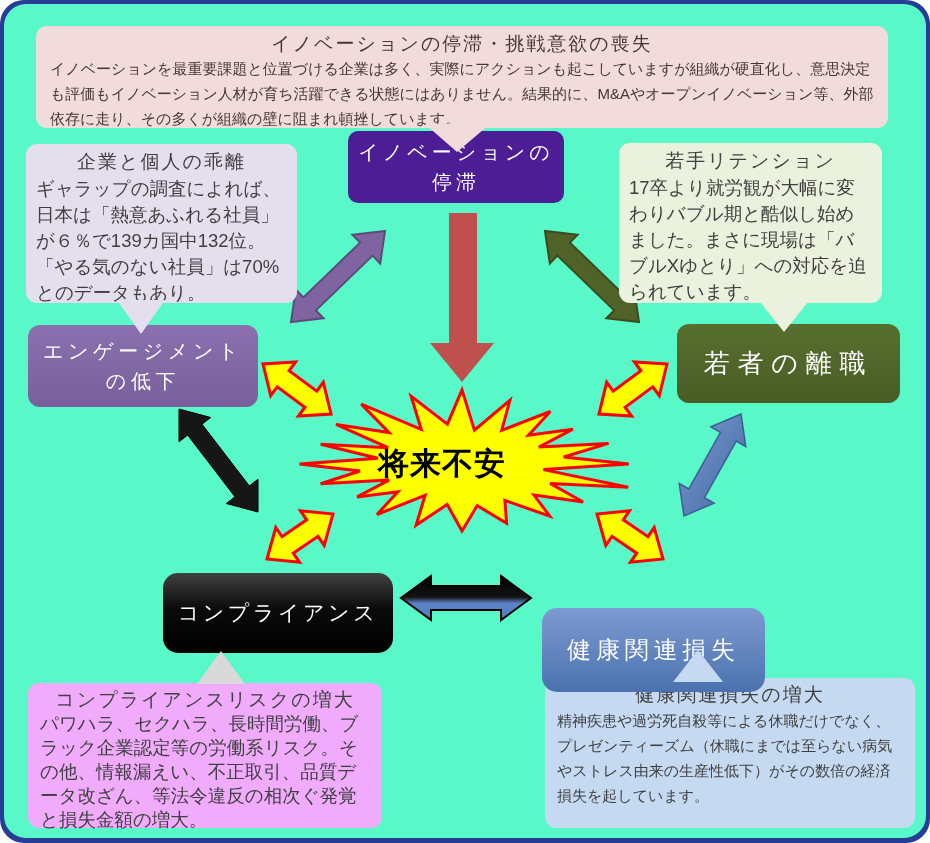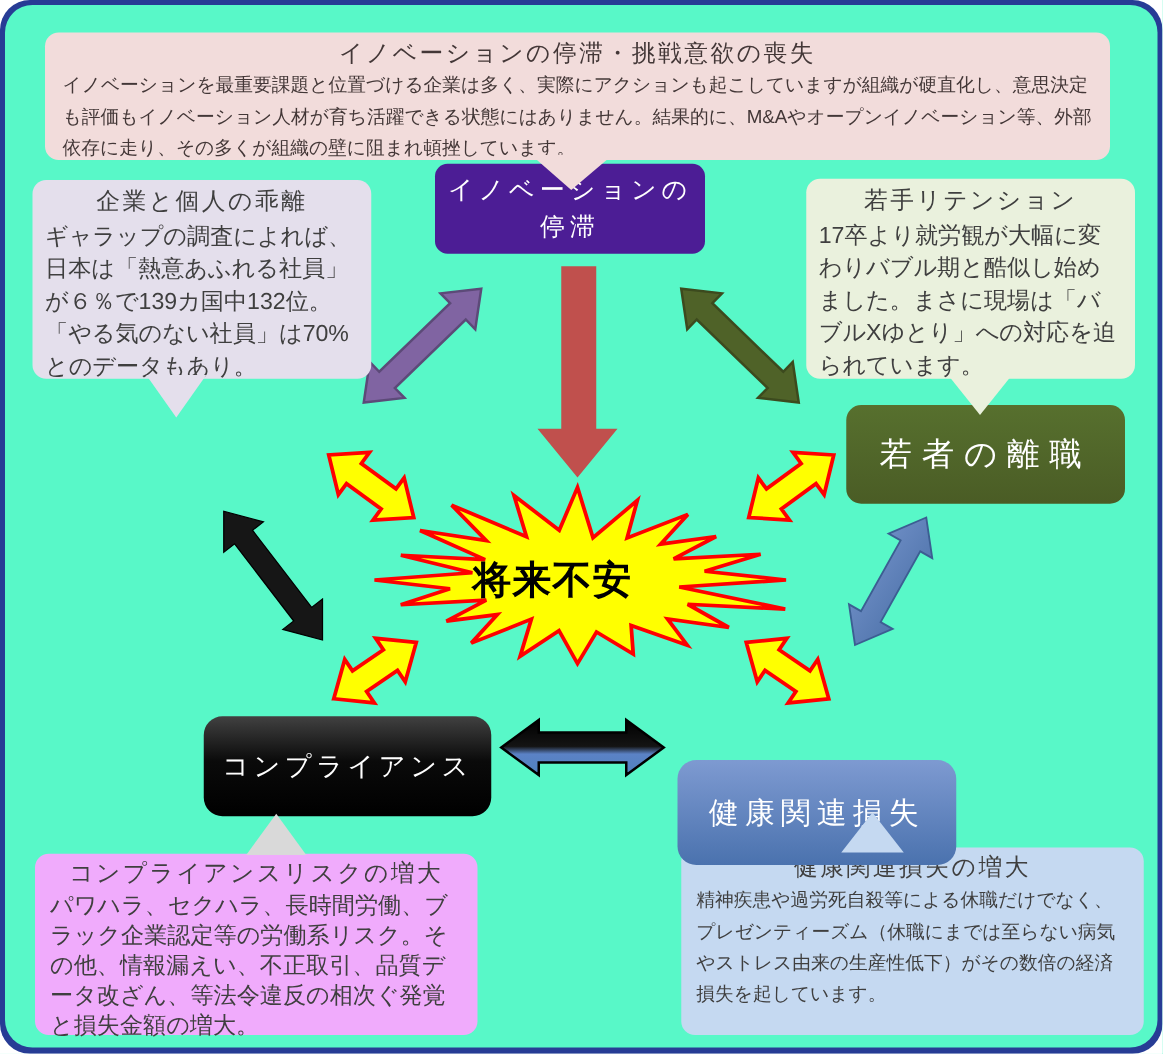--- a/index.html
+++ b/index.html
@@ -10,21 +10,21 @@
   #layer-pointers{z-index:4;}
   .callout{position:absolute;z-index:2;border-radius:11px;color:#433737;box-sizing:border-box;}
   .co-title{text-align:center;letter-spacing:2px;font-size:19px;}
   .co-body{text-align:left;}
   #co-top{left:36px;top:26px;width:852px;height:102px;background:#F2DCDB;padding:5px 14px;}
   #co-top .co-title{line-height:25px;}
   #co-top .co-body{font-size:15px;line-height:25px;}
   #co-left{left:26px;top:144px;width:271px;height:159px;background:#E4DFEC;padding:4px 10px;color:#3F3F3F;}
   #co-left .co-title{line-height:28px;}
   #co-left .co-body{font-size:18.5px;line-height:26px;}
-  #co-right{left:645px;top:143px;width:263px;height:160px;background:#EAF1DD;padding:4px 10px;color:#3F3F3F;}
+  #co-right{left:619px;top:143px;width:263px;height:160px;background:#EAF1DD;padding:4px 10px;color:#3F3F3F;}
   #co-right .co-title{line-height:28px;}
   #co-right .co-body{font-size:18.5px;line-height:26px;}
   #co-bl{left:28px;top:683px;width:354px;height:145px;background:#f0abfc;padding:4px 12px;color:#3F3F3F;}
   #co-bl .co-title{line-height:25px;}
   #co-bl .co-body{font-size:18.5px;line-height:24px;}
   #co-br{left:545px;top:678px;width:370px;height:150px;background:#C5D9F1;padding:4px 12px;color:#3F3F3F;}
   #co-br .co-title{line-height:26px;}
   #co-br .co-body{font-size:15px;line-height:25px;}
   .node{position:absolute;z-index:2;display:flex;align-items:center;justify-content:center;
         text-align:center;color:#FFFFFF;box-sizing:border-box;}
@@ -95,20 +95,23 @@
   </div>
 
   <div class="callout" id="co-br">
     <div class="co-title">健康関連損失の増大</div>
     <div class="co-body">精神疾患や過労死自殺等による休職だけでなく、プレゼンティーズム（休職にまでは至らない病気やストレス由来の生産性低下）がその数倍の経済損失を起しています。</div>
   </div>
 
   <div class="node" id="node-innovation">
     <span>イノベーションの停滞</span>
   </div>
+  <div class="node" id="node-engagement">
+    <span>エンゲージメントの低下</span>
+  </div>
   <div class="node" id="node-compliance">
     <span>コンプライアンス</span>
   </div>
   <div class="node" id="node-youth">
     <span>若者の離職</span>
   </div>
   <div class="node" id="node-health">
     <span>健康関連損失</span>
   </div>
 

